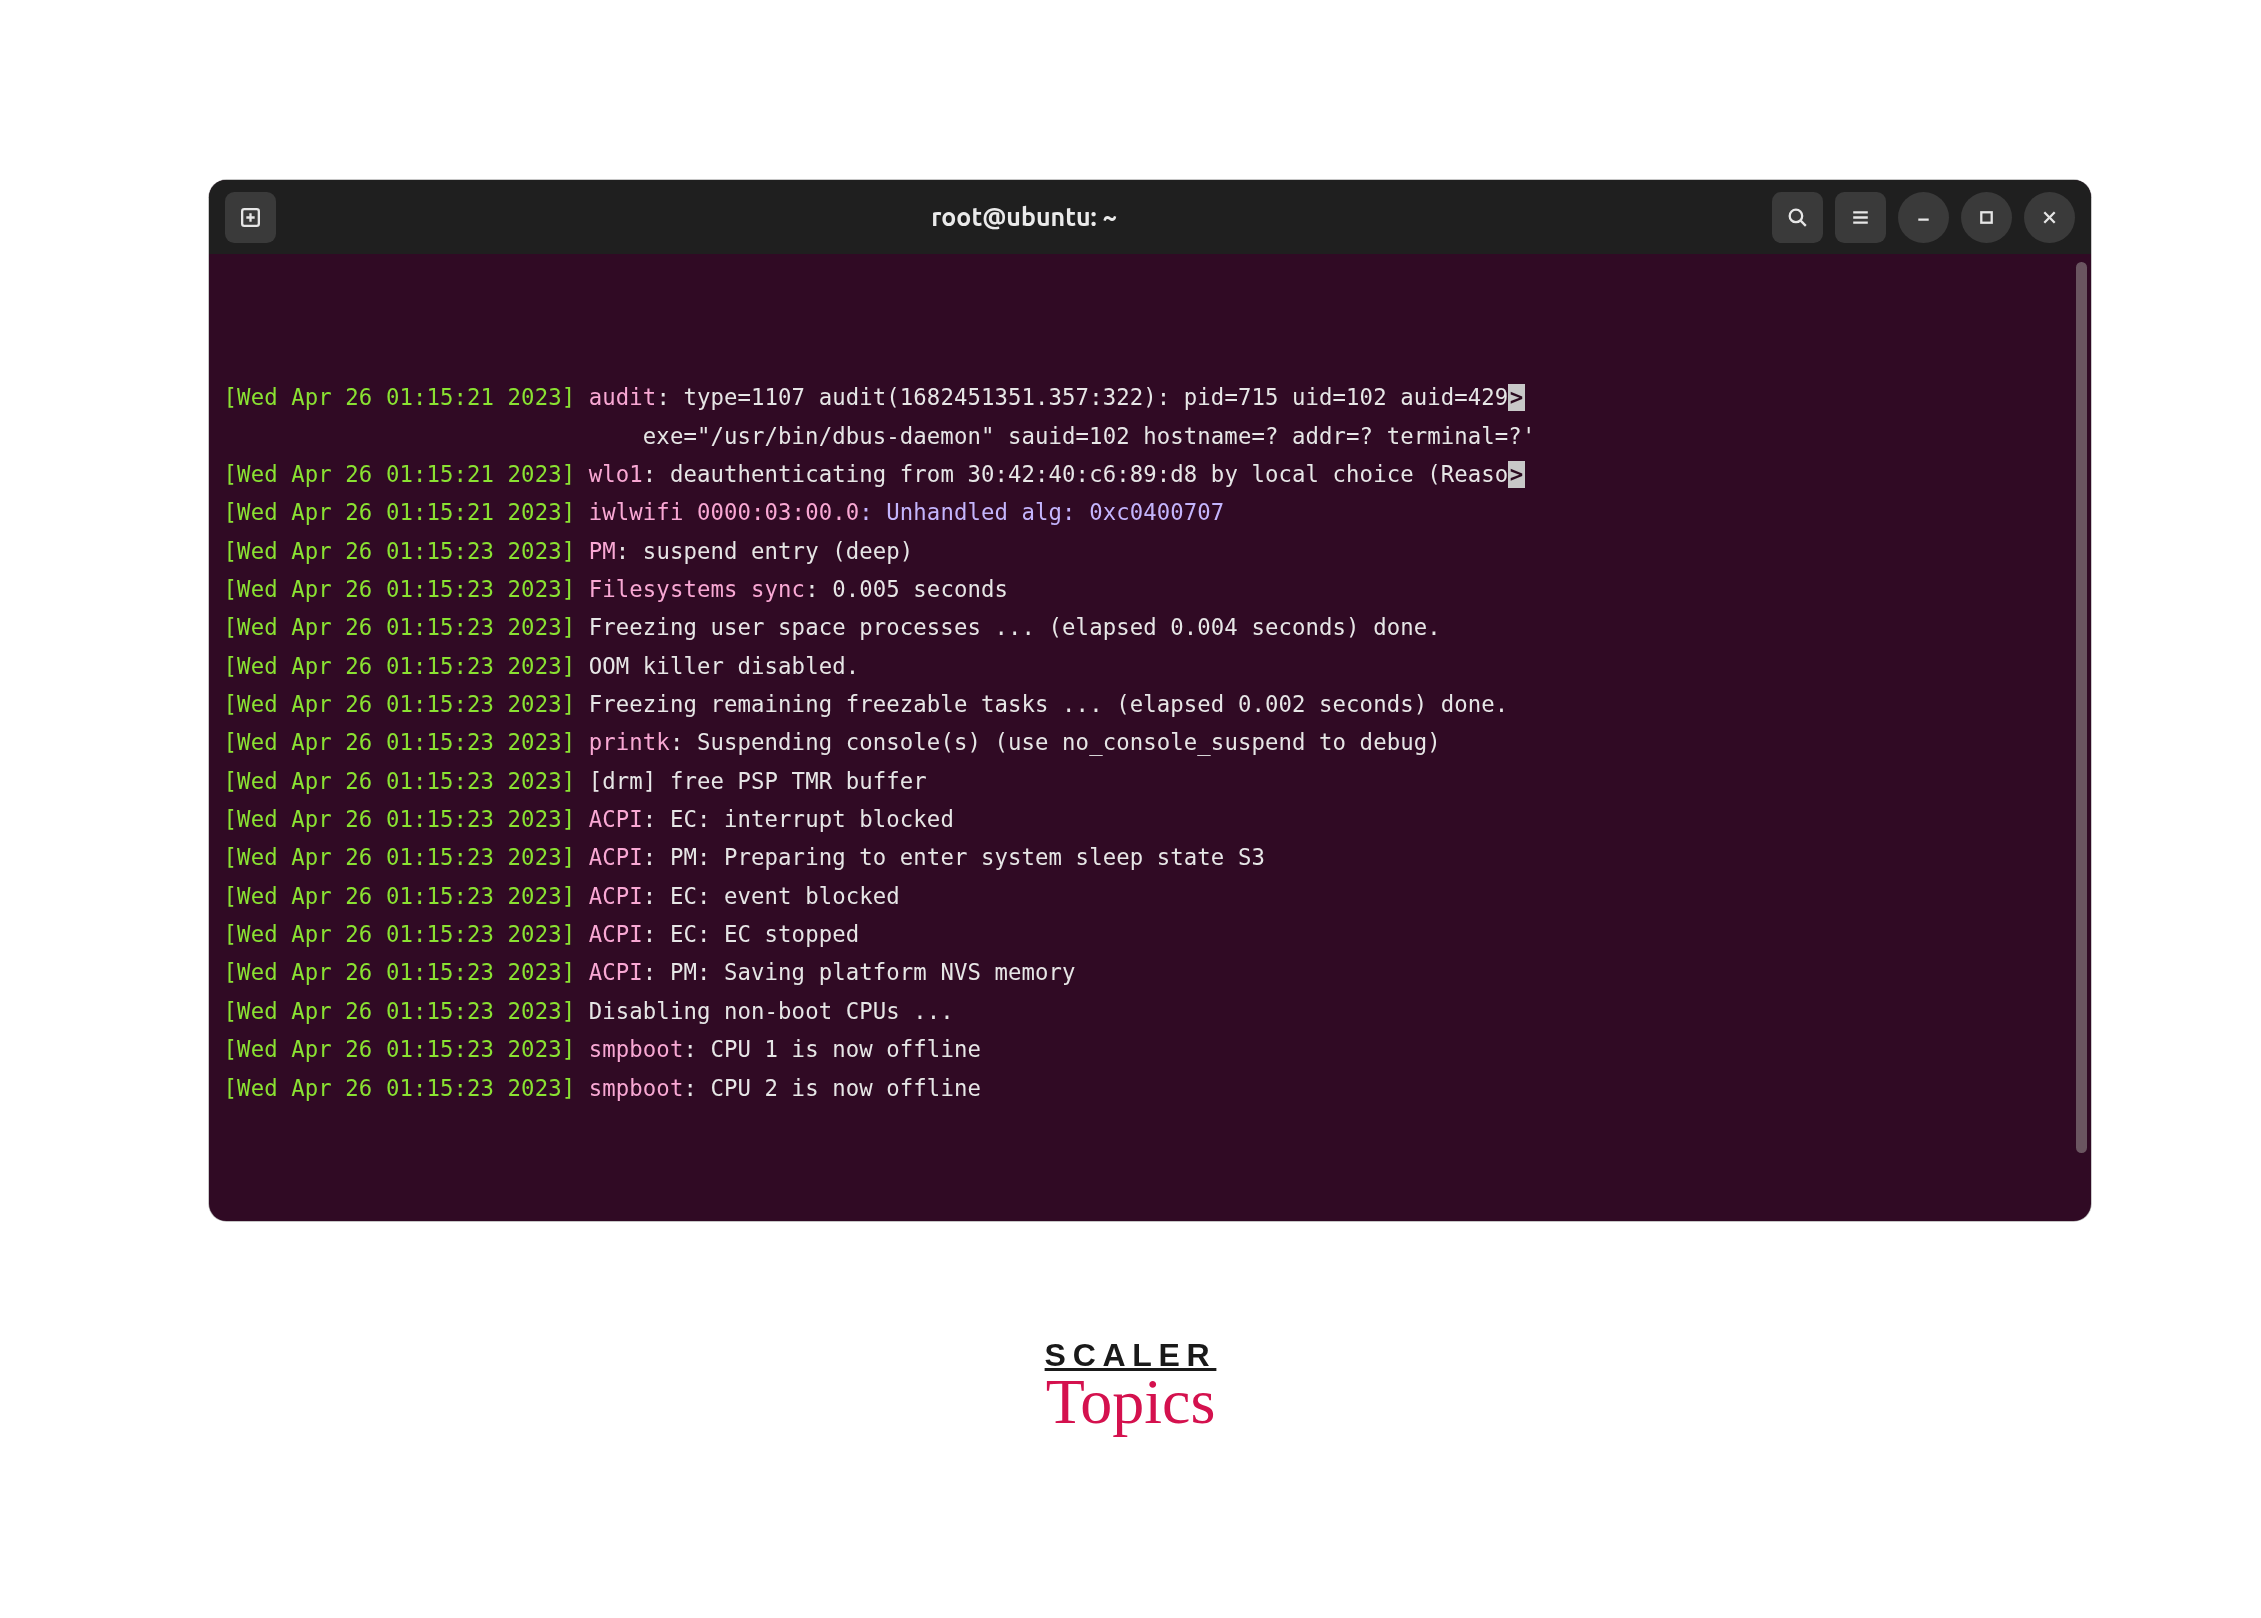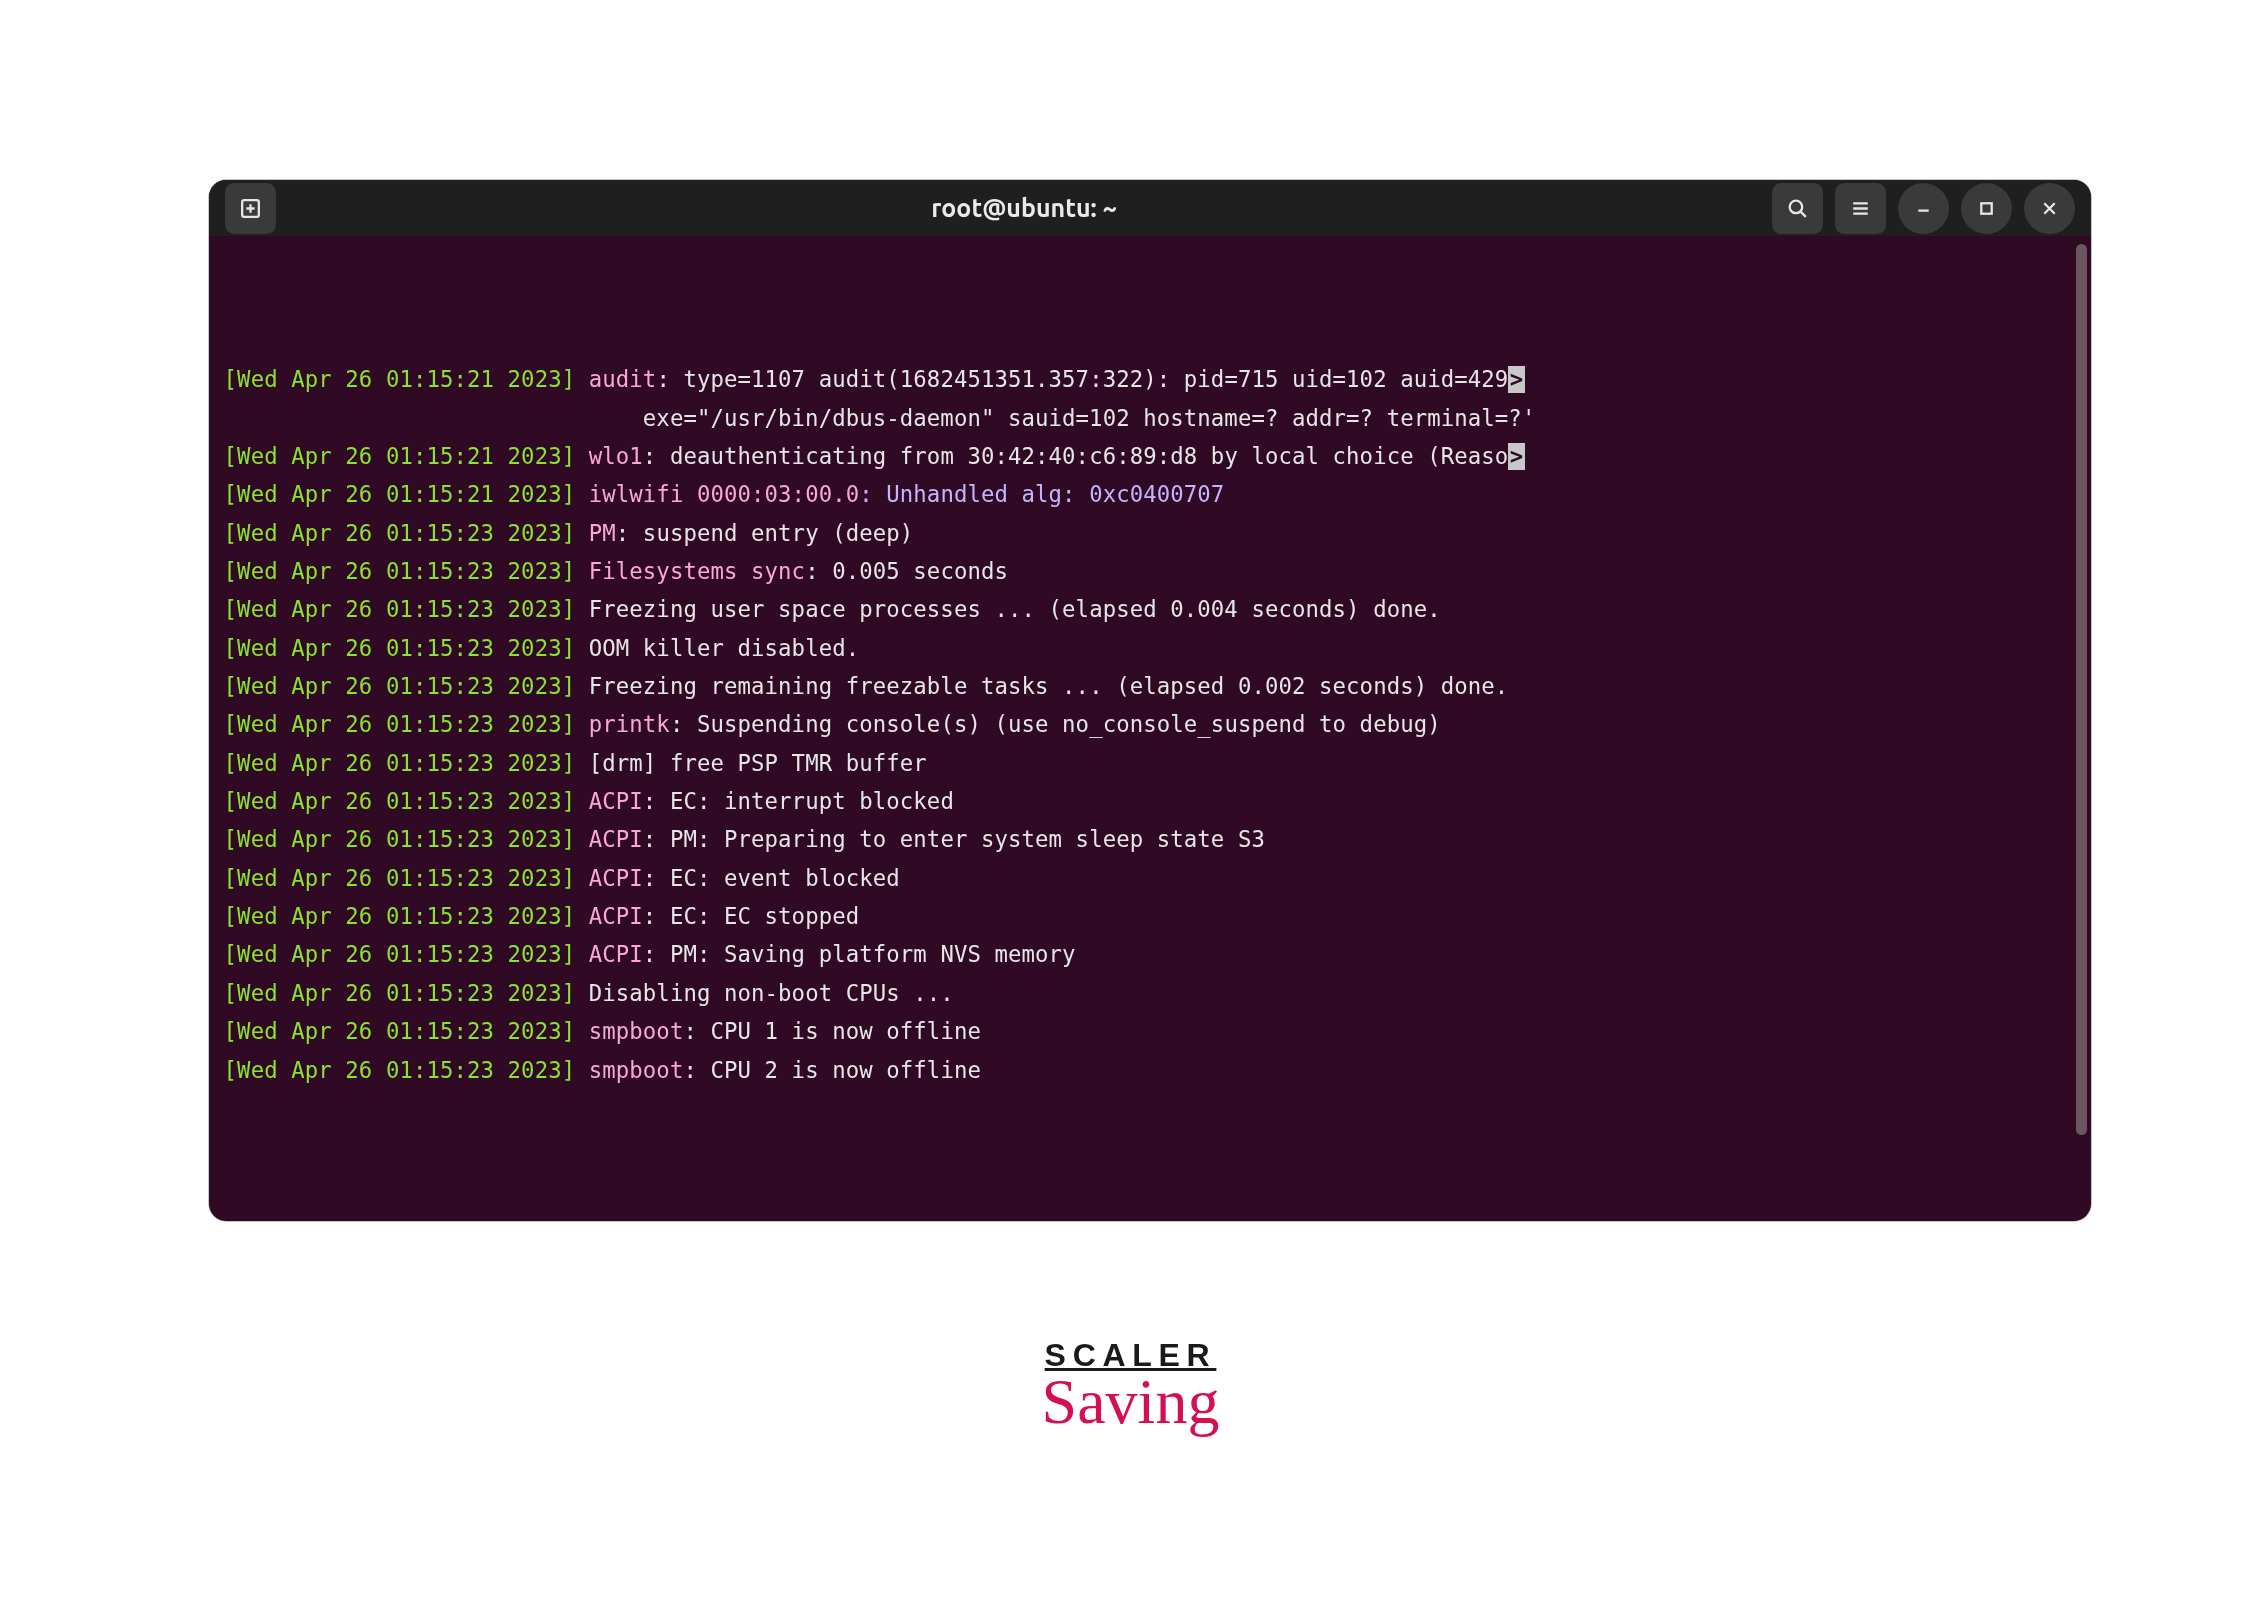--- a/index.html
+++ b/index.html
@@ -15,21 +15,21 @@
     left: 209px;
     top: 180px;
     width: 1882px;
     height: 1041px;
     background: #300a24;
     border-radius: 17.3px;
     overflow: hidden;
     box-shadow: 0 0 0 0.7px rgba(0,0,0,.3);
   }
   .titlebar {
-    height: 56px;
+    height: 74px;
     background: #1f1f1f;
     display: flex;
     align-items: center;
     padding: 0 16px;
     gap: 12px;
   }
   .tb-btn {
     width: 51px;
     height: 51px;
     border-radius: 9.3px;
@@ -151,15 +151,15 @@
   </div>
 
   <div class="terminal">
     <div class="scrollbar"></div>
     <div id="log-lines"><div><span class="ts">[Wed Apr 26 01:15:21 2023]</span> <span class="tag">audit</span><span class="txt">: type=1107 audit(1682451351.357:322): pid=715 uid=102 auid=429</span><span class="overflow">&gt;</span></div><div><span class="txt">                               exe="/usr/bin/dbus-daemon" sauid=102 hostname=? addr=? terminal=?'</span></div><div><span class="ts">[Wed Apr 26 01:15:21 2023]</span> <span class="tag">wlo1</span><span class="txt">: deauthenticating from 30:42:40:c6:89:d8 by local choice (Reaso</span><span class="overflow">&gt;</span></div><div><span class="ts">[Wed Apr 26 01:15:21 2023]</span> <span class="tag">iwlwifi 0000:03:00.0</span><span class="warn">: Unhandled alg: 0xc0400707</span></div><div><span class="ts">[Wed Apr 26 01:15:23 2023]</span> <span class="tag">PM</span><span class="txt">: suspend entry (deep)</span></div><div><span class="ts">[Wed Apr 26 01:15:23 2023]</span> <span class="tag">Filesystems sync</span><span class="txt">: 0.005 seconds</span></div><div><span class="ts">[Wed Apr 26 01:15:23 2023]</span> <span class="txt">Freezing user space processes ... (elapsed 0.004 seconds) done.</span></div><div><span class="ts">[Wed Apr 26 01:15:23 2023]</span> <span class="txt">OOM killer disabled.</span></div><div><span class="ts">[Wed Apr 26 01:15:23 2023]</span> <span class="txt">Freezing remaining freezable tasks ... (elapsed 0.002 seconds) done.</span></div><div><span class="ts">[Wed Apr 26 01:15:23 2023]</span> <span class="tag">printk</span><span class="txt">: Suspending console(s) (use no_console_suspend to debug)</span></div><div><span class="ts">[Wed Apr 26 01:15:23 2023]</span> <span class="txt">[drm] free PSP TMR buffer</span></div><div><span class="ts">[Wed Apr 26 01:15:23 2023]</span> <span class="tag">ACPI</span><span class="txt">: EC: interrupt blocked</span></div><div><span class="ts">[Wed Apr 26 01:15:23 2023]</span> <span class="tag">ACPI</span><span class="txt">: PM: Preparing to enter system sleep state S3</span></div><div><span class="ts">[Wed Apr 26 01:15:23 2023]</span> <span class="tag">ACPI</span><span class="txt">: EC: event blocked</span></div><div><span class="ts">[Wed Apr 26 01:15:23 2023]</span> <span class="tag">ACPI</span><span class="txt">: EC: EC stopped</span></div><div><span class="ts">[Wed Apr 26 01:15:23 2023]</span> <span class="tag">ACPI</span><span class="txt">: PM: Saving platform NVS memory</span></div><div><span class="ts">[Wed Apr 26 01:15:23 2023]</span> <span class="txt">Disabling non-boot CPUs ...</span></div><div><span class="ts">[Wed Apr 26 01:15:23 2023]</span> <span class="tag">smpboot</span><span class="txt">: CPU 1 is now offline</span></div><div><span class="ts">[Wed Apr 26 01:15:23 2023]</span> <span class="tag">smpboot</span><span class="txt">: CPU 2 is now offline</span></div></div>
   </div>
 </div>
 
 <div class="watermark">
   <div class="line1">SCALER</div>
-  <div class="line2">Saving</div>
+  <div class="line2">Topics</div>
 </div>
 
 
 </body></html>

